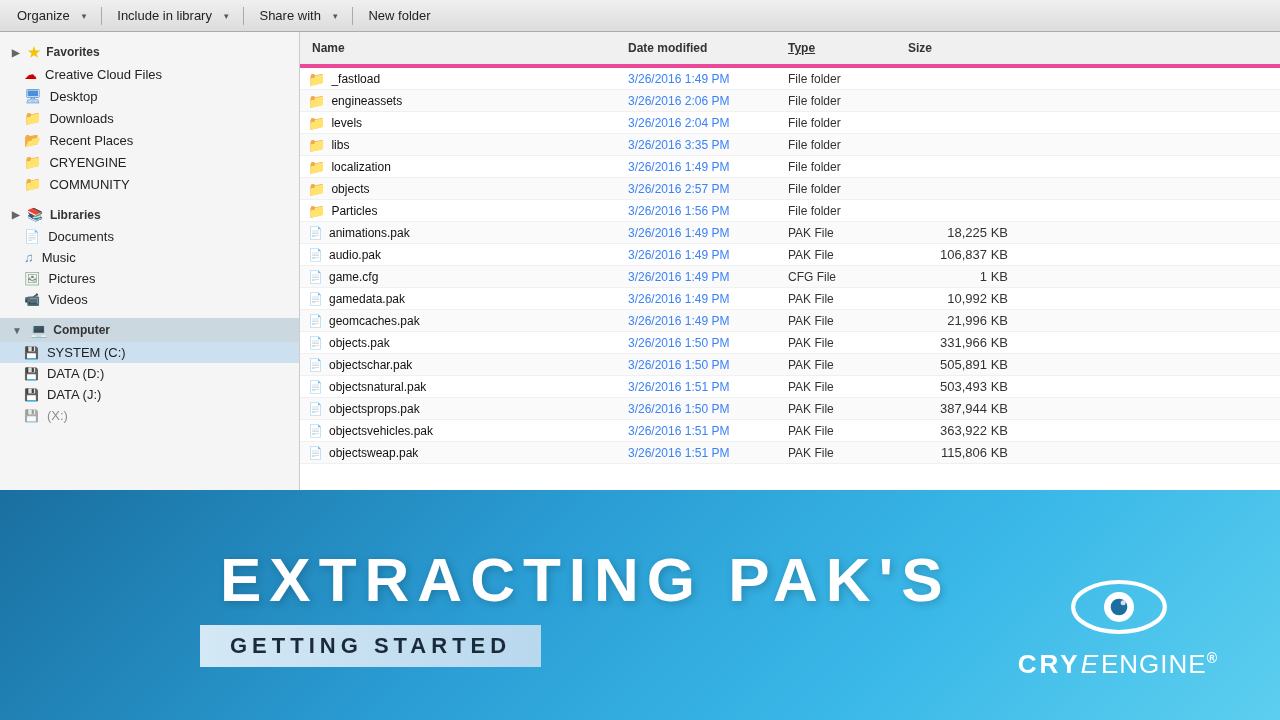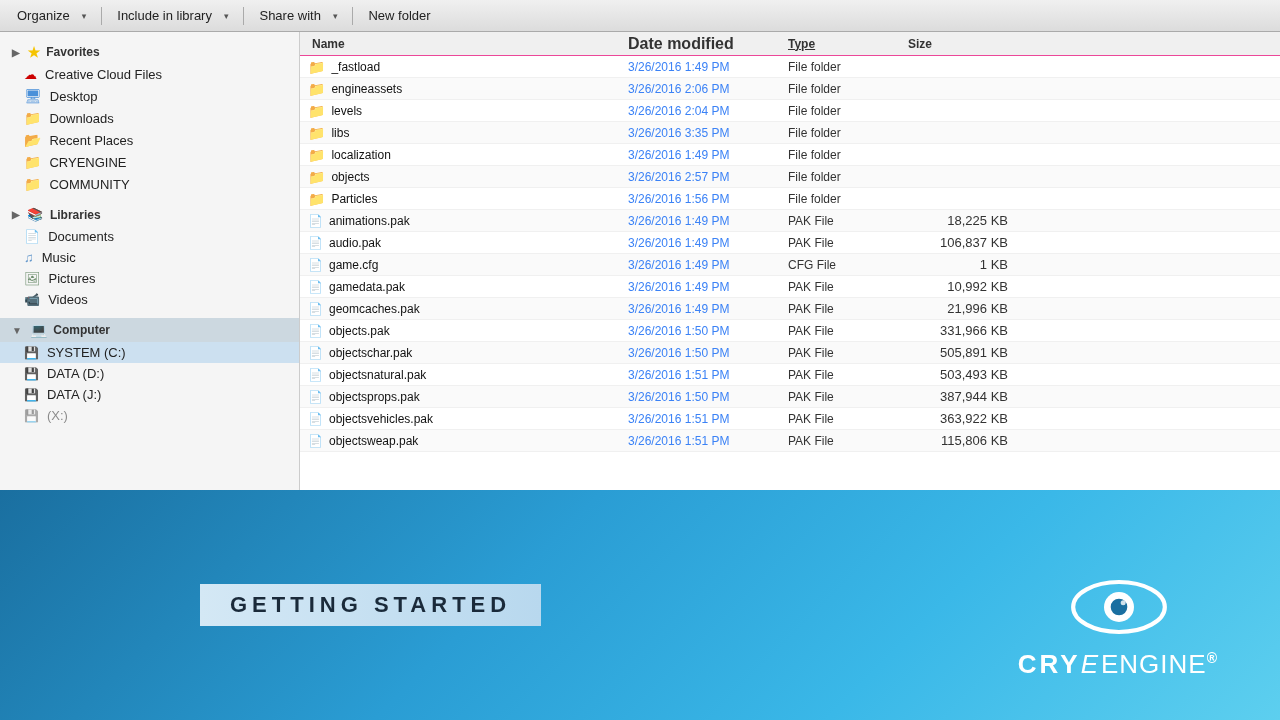--- a/index.html
+++ b/index.html
@@ -79,26 +79,26 @@
       display: flex;
       flex-direction: column;
       overflow: hidden;
     }
 
     
     .col-headers {
       display: flex;
       align-items: center;
       background: #f0f0f0;
-      border-bottom: 1px solid #ec4899;
+      border-bottom: 4px solid #ec4899;
       padding: 0 8px;
-      height: 24px;
+      height: 36px;
     }
     .col-name { width: 320px; font-size: 12px; color: #333; font-weight: 600; padding-left: 4px; }
-    .col-date { width: 160px; font-size: 16px; color: #333; font-weight: 600; }
+    .col-date { width: 160px; font-size: 12px; color: #333; font-weight: 600; }
     .col-type { width: 120px; font-size: 12px; color: #333; font-weight: 600; text-decoration: underline; }
     .col-size { width: 120px; font-size: 12px; color: #333; font-weight: 600; padding-right: 20px; }
 
     
     .file-list {
       flex: 1;
       overflow-y: auto;
       background: #fff;
     }
     .file-row {
@@ -466,20 +466,21 @@
     </div>
     <div class="file-cell-date">3/26/2016 1:51 PM</div>
     <div class="file-cell-type">PAK File</div>
     <div class="file-cell-size">115,806 KB</div>
   </div>
       </div>
   </div>
 </div>
 
 <div class="overlay-bottom">
+  <div class="overlay-title">EXTRACTING PAK'S</div>
   <div class="overlay-subtitle-container">
     <div class="overlay-subtitle">GETTING STARTED</div>
   </div>
 </div>
 
 <div class="logo-area">
 
   <svg class="logo-eye" viewBox="0 0 120 70" xmlns="http://www.w3.org/2000/svg">
     <ellipse cx="60" cy="35" rx="55" ry="30" fill="none" stroke="white" stroke-width="5"></ellipse>
     <circle cx="60" cy="35" r="18" fill="white"></circle>

